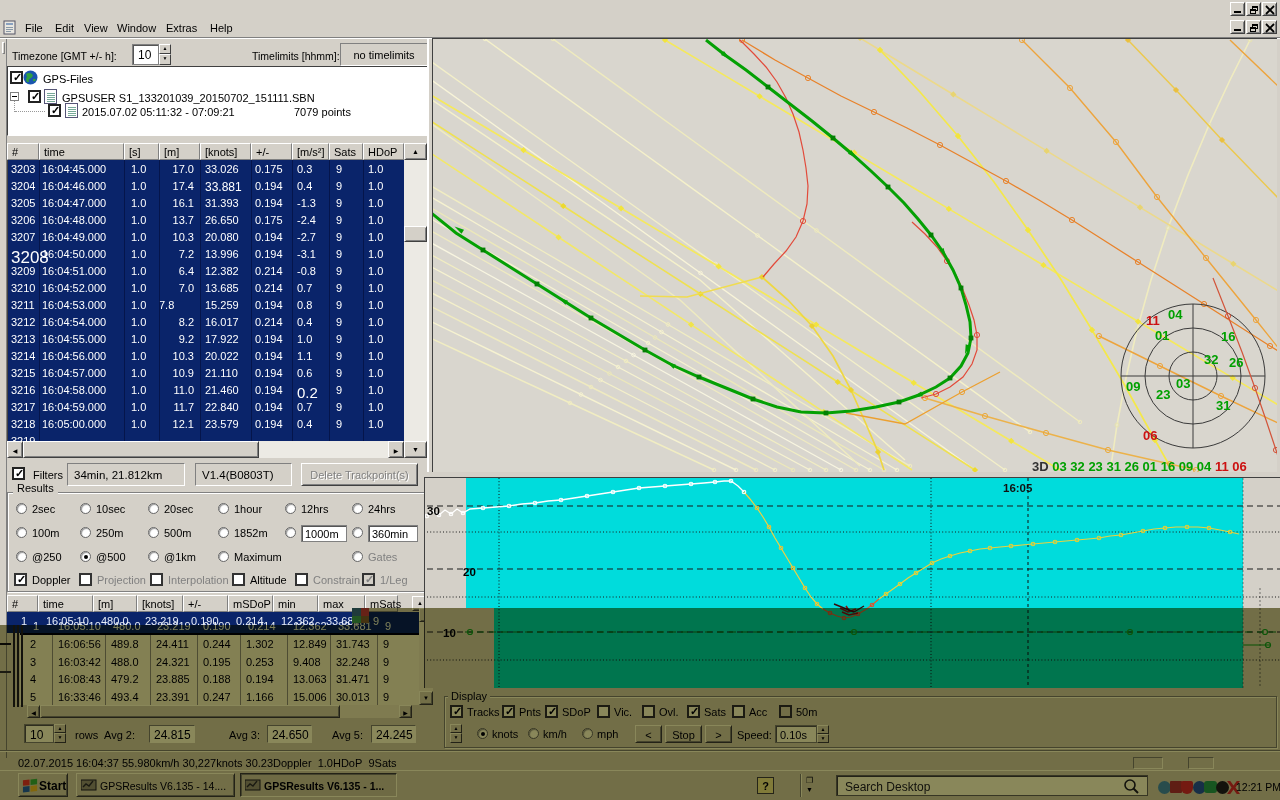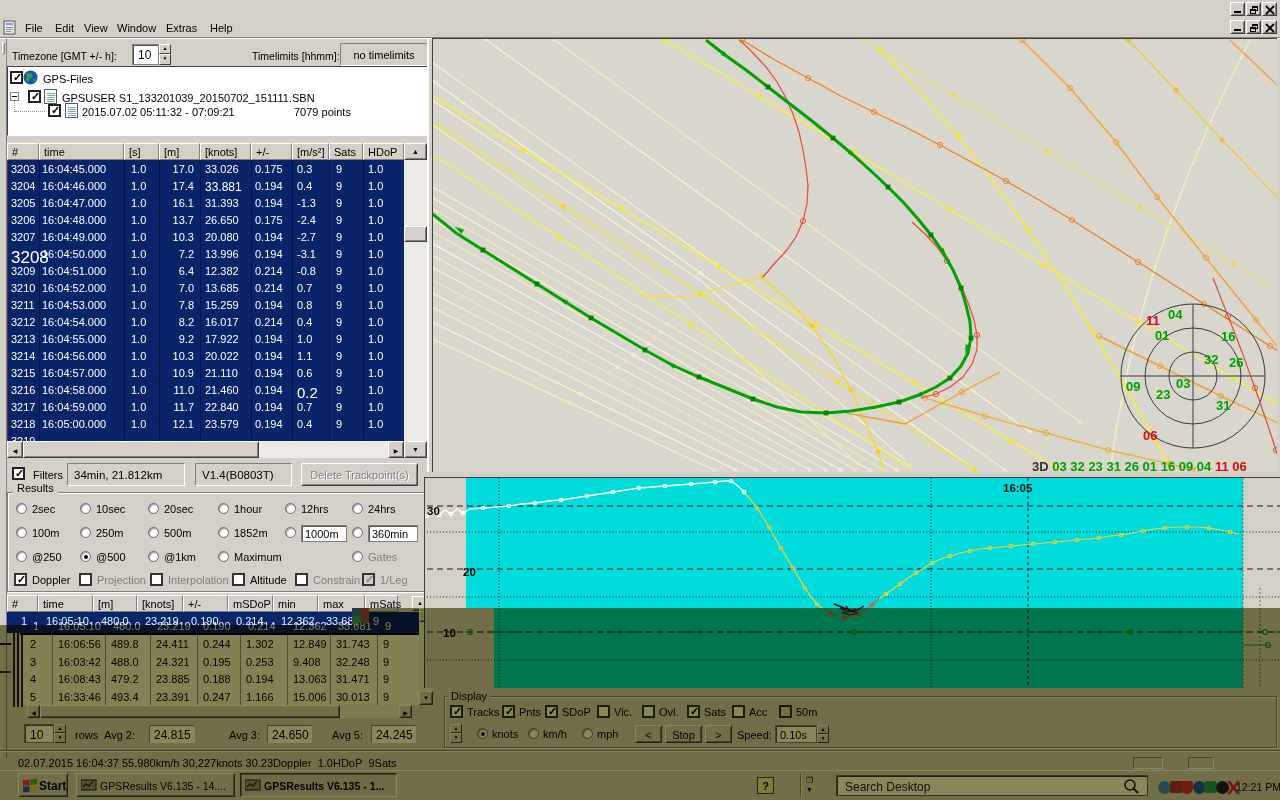--- a/index.html
+++ b/index.html
@@ -195,21 +195,21 @@
 <div class="abs" style="left:131px;top:282px;color:#fff;font-size:11px;">1.0</div>
 <div class="abs" style="left:159px;top:282px;width:35px;text-align:right;color:#fff;font-size:11px;">7.0</div>
 <div class="abs" style="left:205px;top:282px;color:#fff;font-size:11px;">13.685</div>
 <div class="abs" style="left:255px;top:282px;color:#fff;font-size:11px;">0.214</div>
 <div class="abs" style="left:297px;top:282px;color:#fff;font-size:11px;">0.7</div>
 <div class="abs" style="left:336px;top:282px;color:#fff;font-size:11px;">9</div>
 <div class="abs" style="left:368px;top:282px;color:#fff;font-size:11px;">1.0</div>
 <div class="abs" style="left:11px;top:299px;color:#fff;font-size:11px;">3211</div>
 <div class="abs" style="left:42px;top:299px;color:#fff;font-size:11px;text-align:right;">16:04:53.000</div>
 <div class="abs" style="left:131px;top:299px;color:#fff;font-size:11px;">1.0</div>
-<div class="abs" style="left:159px;top:299px;width:35px;text-align:right;color:#fff;font-size:11px;">7.8</div>
+<div class="abs" style="left:159px;top:299px;width:35px;color:#fff;font-size:11px;">7.8</div>
 <div class="abs" style="left:205px;top:299px;color:#fff;font-size:11px;">15.259</div>
 <div class="abs" style="left:255px;top:299px;color:#fff;font-size:11px;">0.194</div>
 <div class="abs" style="left:297px;top:299px;color:#fff;font-size:11px;">0.8</div>
 <div class="abs" style="left:336px;top:299px;color:#fff;font-size:11px;">9</div>
 <div class="abs" style="left:368px;top:299px;color:#fff;font-size:11px;">1.0</div>
 <div class="abs" style="left:11px;top:316px;color:#fff;font-size:11px;">3212</div>
 <div class="abs" style="left:42px;top:316px;color:#fff;font-size:11px;">16:04:54.000</div>
 <div class="abs" style="left:131px;top:316px;color:#fff;font-size:11px;">1.0</div>
 <div class="abs" style="left:159px;top:316px;width:35px;text-align:right;color:#fff;font-size:11px;">8.2</div>
 <div class="abs" style="left:205px;top:316px;color:#fff;font-size:11px;">16.017</div>

